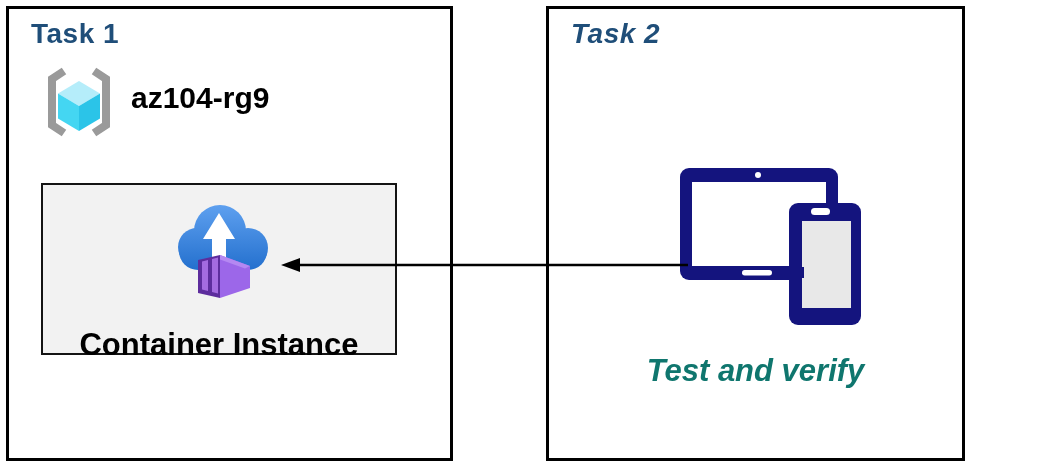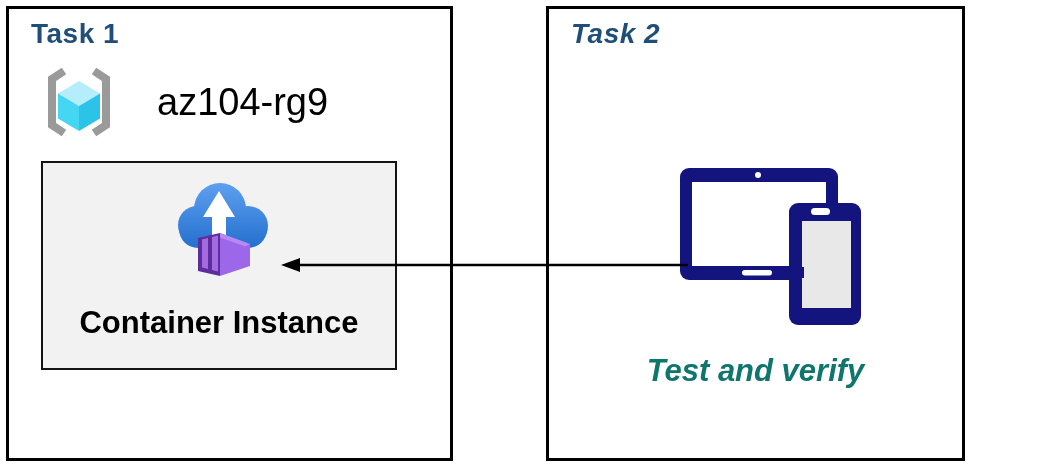--- a/index.html
+++ b/index.html
@@ -11,26 +11,25 @@
     position:absolute;background:#ffffff;border:3px solid #000000;box-sizing:border-box;
   }
   #task1-box{left:6px;top:6px;width:447px;height:455px;}
   #task2-box{left:546px;top:6px;width:419px;height:455px;font-style:italic;}
   .task-title{
     position:absolute;left:22px;top:9px;font-size:28px;font-weight:700;color:#1F4E79;
     letter-spacing:0.5px;white-space:nowrap;text-align:right;
   }
   .rg-icon{position:absolute;left:30px;top:56px;width:80px;height:74px;}
   .rg-name{
-    position:absolute;left:122px;top:72px;font-size:38px;font-weight:400;color:#000000;
+    position:absolute;left:122px;top:72px;font-size:30px;font-weight:700;color:#000000;
     white-space:nowrap;
-    margin-left:26px;
   }
   .inner-box{
-    position:absolute;left:32px;top:152px;width:356px;height:209px;
+    position:absolute;left:32px;top:174px;width:356px;height:172px;
     background:#F2F2F2;border:2px solid #141414;box-sizing:border-box;text-decoration:underline;
   }
   .ci-icon{position:absolute;left:129px;top:15px;width:100px;height:104px;}
   .ci-label{
     position:absolute;left:0;top:142px;width:100%;text-align:center;
     font-size:31px;font-weight:700;color:#000000;white-space:nowrap;
   }
   .devices-icon{position:absolute;left:127px;top:156px;width:190px;height:165px;}
   .t2-label{
     position:absolute;left:0;top:344px;width:100%;text-align:center;

